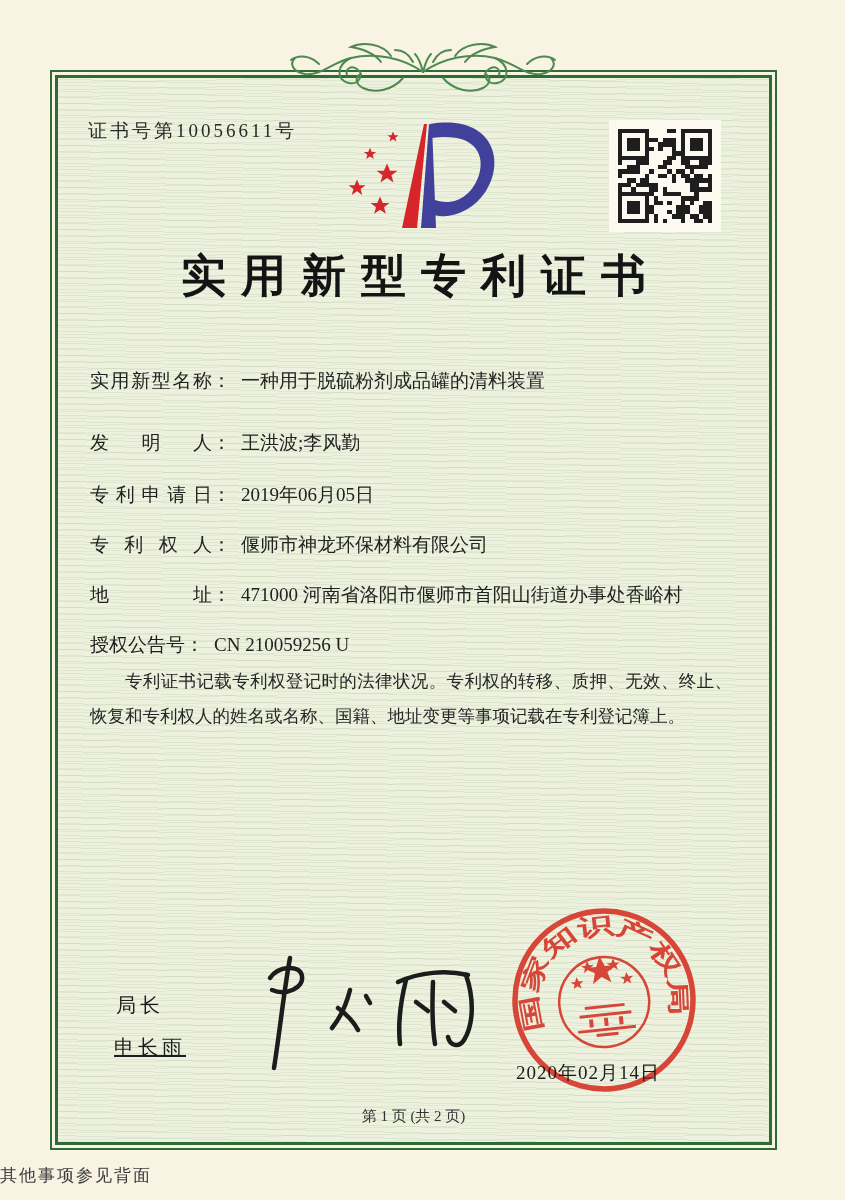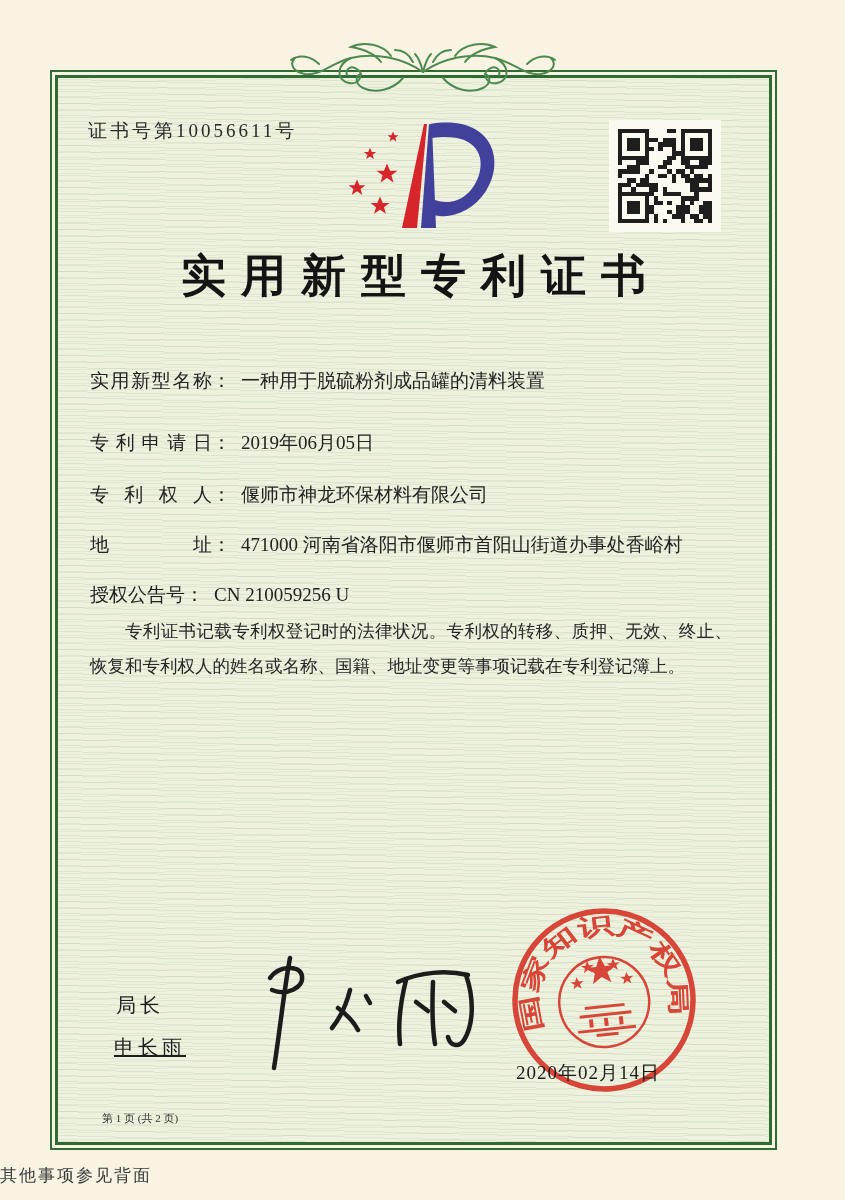--- a/index.html
+++ b/index.html
@@ -57,21 +57,21 @@
   
   .director-title { position:absolute; left:58px; top:914px; font-size:20px; letter-spacing:4px; }
   .director-name  { position:absolute; left:56px; top:956px; font-size:20px; letter-spacing:4px;text-decoration:underline; }
   .signature { position:absolute; left:170px; top:872px; width:260px; height:125px; }
   
   .seal { position:absolute; left:451px; top:827px; width:190px; height:190px; opacity:0.93; }
   .seal-date {
     position:absolute; left:458px; top:982px; font-size:19px; letter-spacing:1px;
     color:#1c1c1c; z-index:5;
   }
-  .page-info { position:absolute; left:0; bottom:16px; width:100%; text-align:left; font-size:11px; color:#333;margin-left:44px; }
+  .page-info { position:absolute; left:0; bottom:16px; width:100%; text-align:center; font-size:15px; color:#333; }
   .back-note { position:absolute; left:0; top:1164px; width:100%; text-align:left; font-size:17px; color:#3a3a3a; letter-spacing:2px; }
 </style>
 </head>
 <body>
 
 <svg class="top-ornament" viewBox="0 0 320 66" fill="none">
   <g stroke="#4c8a50" stroke-width="2" stroke-linecap="round">
     <g id="orn-half">
       <path d="M160,34 C140,20 112,14 88,20 C68,25 58,38 42,36 C30,34 26,26 32,20"></path>
       <path d="M88,20 C74,26 72,42 86,45 C96,47 102,36 94,31 C88,27 82,31 84,37"></path>
@@ -261,20 +261,23 @@
         </g>
     </svg>
 
     <div class="title">实用新型专利证书</div>
 
     <div class="content">
       <div class="field-row">
         <span class="flabel">实用新型名称</span><span class="fcolon">：</span><span class="fvalue">一种用于脱硫粉剂成品罐的清料装置</span>
       </div>
       <div class="field-row">
+        <span class="flabel">发明人</span><span class="fcolon">：</span><span class="fvalue">王洪波;李风勤</span>
+      </div>
+      <div class="field-row">
         <span class="flabel">专利申请日</span><span class="fcolon">：</span><span class="fvalue">2019年06月05日</span>
       </div>
       <div class="field-row">
         <span class="flabel">专利权人</span><span class="fcolon">：</span><span class="fvalue">偃师市神龙环保材料有限公司</span>
       </div>
       <div class="field-row">
         <span class="flabel">地址</span><span class="fcolon">：</span><span class="fvalue">471000 河南省洛阳市偃师市首阳山街道办事处香峪村</span>
       </div>
       <div class="grant-row">
         <div>

